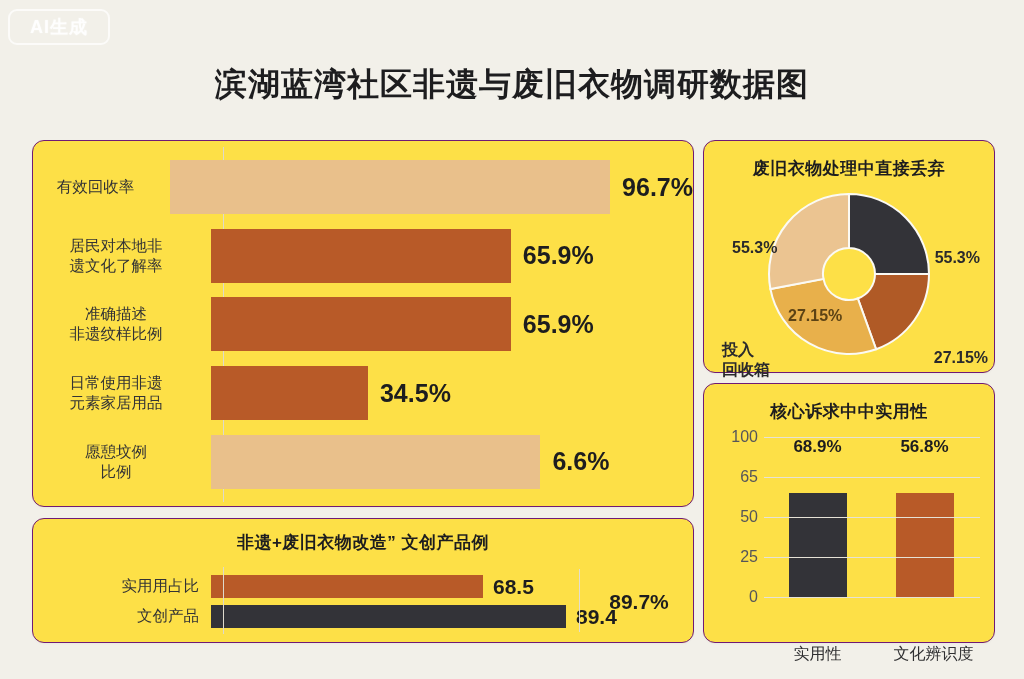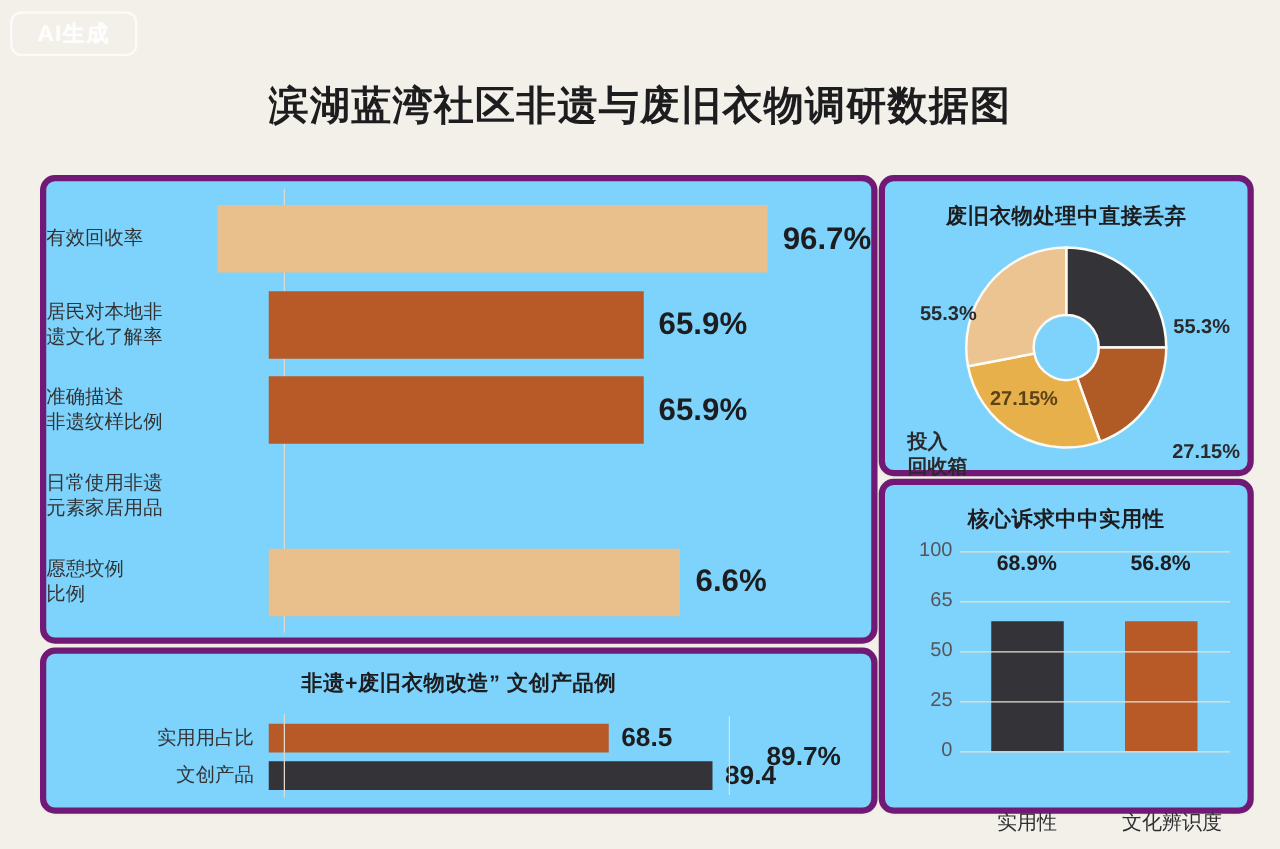--- a/index.html
+++ b/index.html
@@ -45,22 +45,22 @@
     text-align: center;
     font-size: 32px;
     font-weight: 700;
     letter-spacing: 1px;
     color: #1d1d1f;
   }
 
   
   .panel {
     position: absolute;
-    background: #7dd3fc;
-    border: 5px solid #701a75;
+    background: #fde047;
+    border: 1px solid #701a75;
     border-radius: 12px;
     box-shadow: 0 1px 2px rgba(120,110,90,0.05);
   }
   #panel-bar      { left: 32px;  top: 140px; width: 660px; height: 365px; }
   #panel-creative { left: 32px;  top: 518px; width: 660px; height: 123px; }
   #panel-donut    { left: 703px; top: 140px; width: 290px; height: 231px; }
   #panel-core     { left: 703px; top: 383px; width: 290px; height: 258px; }
 
   .panel-title {
     text-align: center;
@@ -88,21 +88,21 @@
     width: 1px;
     background: #ded9cc;
   }
   .hbar-row {
     display: flex;
     align-items: center;
     height: 62px;
   }
   .hbar-label {
     width: 178px;
-    text-align: left;
+    text-align: center;
     padding-right: 12px;
     font-size: 15.5px;
     line-height: 1.3;
     color: #333335;
     white-space: pre-line;
     box-sizing: border-box;
   }
   .hbar-track {
     flex: 1;
     display: flex;
@@ -312,20 +312,24 @@
         <div class="hbar-label">准确描述
 非遗纹样比例</div>
         <div class="hbar-track">
           <div class="hbar-fill" style="width: 299.845px; background: rgb(184, 90, 40);"></div>
           <div class="hbar-value">65.9%</div>
         </div>
       </div>
       <div class="hbar-row">
         <div class="hbar-label">日常使用非遗
 元素家居用品</div>
+        <div class="hbar-track">
+          <div class="hbar-fill" style="width: 156.975px; background: rgb(184, 90, 40);"></div>
+          <div class="hbar-value">34.5%</div>
+        </div>
       </div>
       <div class="hbar-row">
         <div class="hbar-label">愿憩坟例
 比例</div>
         <div class="hbar-track">
           <div class="hbar-fill" style="width: 329.42px; background: rgb(233, 192, 139);"></div>
           <div class="hbar-value">6.6%</div>
         </div>
       </div>
     </div>

